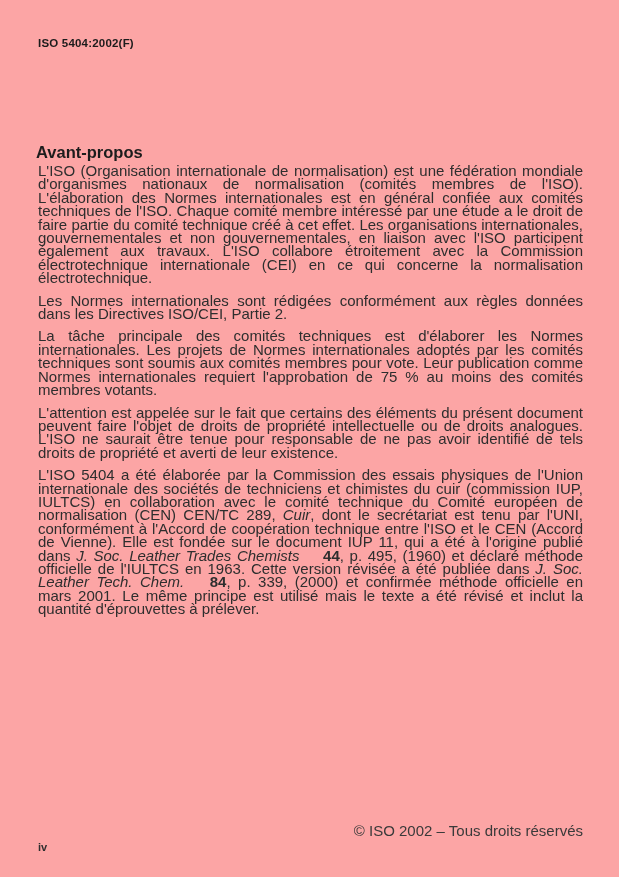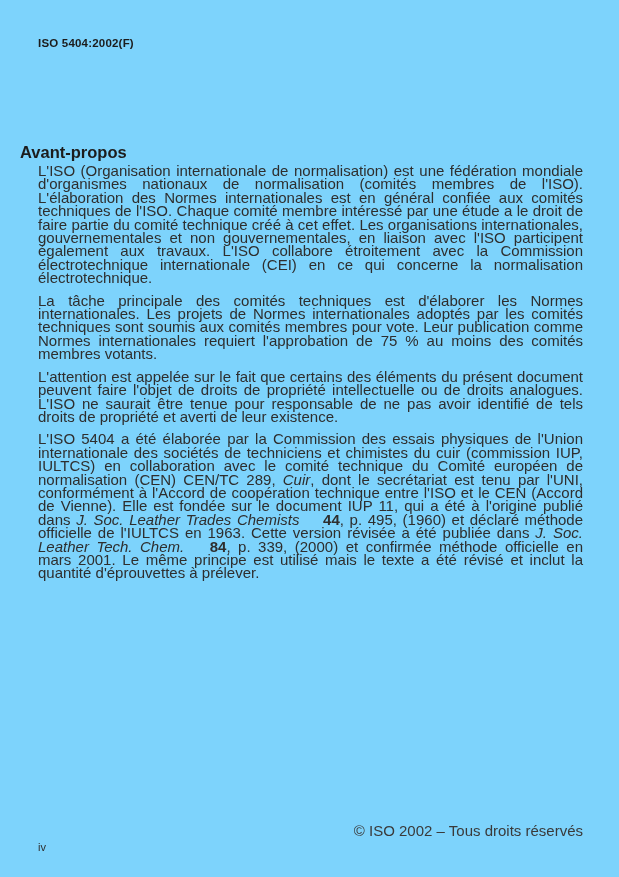--- a/index.html
+++ b/index.html
@@ -4,39 +4,39 @@
 <style>
   html, body {
     margin: 0;
     padding: 0;
     background: #ffffff;
   }
   .page {
     position: relative;
     width: 619px;
     height: 877px;
-    background: #7dd3fc;
+    background: #fca5a5;
     font-family: "Liberation Sans", sans-serif;
     color: #2e2e2e;
     overflow: hidden;
     box-sizing: border-box;
   }
   .doc-header {
     position: absolute;
     top: 37px;
     left: 38px;
     font-size: 11.5px;
     font-weight: bold;
     color: #1c1c1c;
     letter-spacing: 0.2px;
   }
   .section-title {
     position: absolute;
     top: 132px;
-    left: 20px;
+    left: 36px;
     font-size: 16.5px;
     font-weight: bold;
     color: #1c1c1c;
   }
   .body-text {
     position: absolute;
     top: 164px;
     left: 38px;
     width: 545px;
   }
@@ -47,21 +47,21 @@
     text-align: justify;
     color: #2e2e2e;
   }
   .it { font-style: italic; }
   .bd { font-weight: bold; margin-left: 18px; }
   .footer-page-number {
     position: absolute;
     left: 38px;
     bottom: 24px;
     font-size: 11px;
-    font-weight: normal;
+    font-weight: bold;
     color: #2e2e2e;
   }
   .footer-copyright {
     position: absolute;
     right: 36px;
     bottom: 38px;
     font-size: 15px;
     color: #3a3a3a;
   }
 </style>
@@ -71,20 +71,21 @@
 <div class="page">
 
   <div class="doc-header">ISO 5404:2002(F)</div>
 
   <h1 class="section-title">Avant-propos</h1>
 
   <div class="body-text">
 
     <p class="para">L'ISO (Organisation internationale de normalisation) est une fédération mondiale d'organismes nationaux de normalisation (comités membres de l'ISO). L'élaboration des Normes internationales est en général confiée aux comités techniques de l'ISO. Chaque comité membre intéressé par une étude a le droit de faire partie du comité technique créé à cet effet. Les organisations internationales, gouvernementales et non gouvernementales, en liaison avec l'ISO participent également aux travaux. L'ISO collabore étroitement avec la Commission électrotechnique internationale (CEI) en ce qui concerne la normalisation électrotechnique.</p>
 
+    <p class="para">Les Normes internationales sont rédigées conformément aux règles données dans les Directives ISO/CEI, Partie 2.</p>
 
     <p class="para">La tâche principale des comités techniques est d'élaborer les Normes internationales. Les projets de Normes internationales adoptés par les comités techniques sont soumis aux comités membres pour vote. Leur publication comme Normes internationales requiert l'approbation de 75 % au moins des comités membres votants.</p>
 
     <p class="para">L'attention est appelée sur le fait que certains des éléments du présent document peuvent faire l'objet de droits de propriété intellectuelle ou de droits analogues. L'ISO ne saurait être tenue pour responsable de ne pas avoir identifié de tels droits de propriété et averti de leur existence.</p>
 
     <p class="para"><span>L'ISO 5404 a été élaborée par la Commission des essais physiques de l'Union internationale des sociétés de techniciens et chimistes du cuir (commission IUP, IULTCS) en collaboration avec le comité technique du Comité européen de normalisation (CEN) CEN/TC 289, </span><span class="it">Cuir</span><span>, dont le secrétariat est tenu par l'UNI, conformément à l'Accord de coopération technique entre l'ISO et le CEN (Accord de Vienne). Elle est fondée sur le document IUP 11, qui a été à l'origine publié dans </span><span class="it">J. Soc. Leather Trades Chemists </span><span class="bd">44</span><span>, p. 495, (1960) et déclaré méthode officielle de l'IULTCS en 1963. Cette version révisée a été publiée dans </span><span class="it">J. Soc. Leather Tech. Chem. </span><span class="bd">84</span><span>, p. 339, (2000) et confirmée méthode officielle en mars 2001. Le même principe est utilisé mais le texte a été révisé et inclut la quantité d'éprouvettes à prélever.</span></p>
 
   </div>
 
   <div class="footer-page-number">iv</div>

